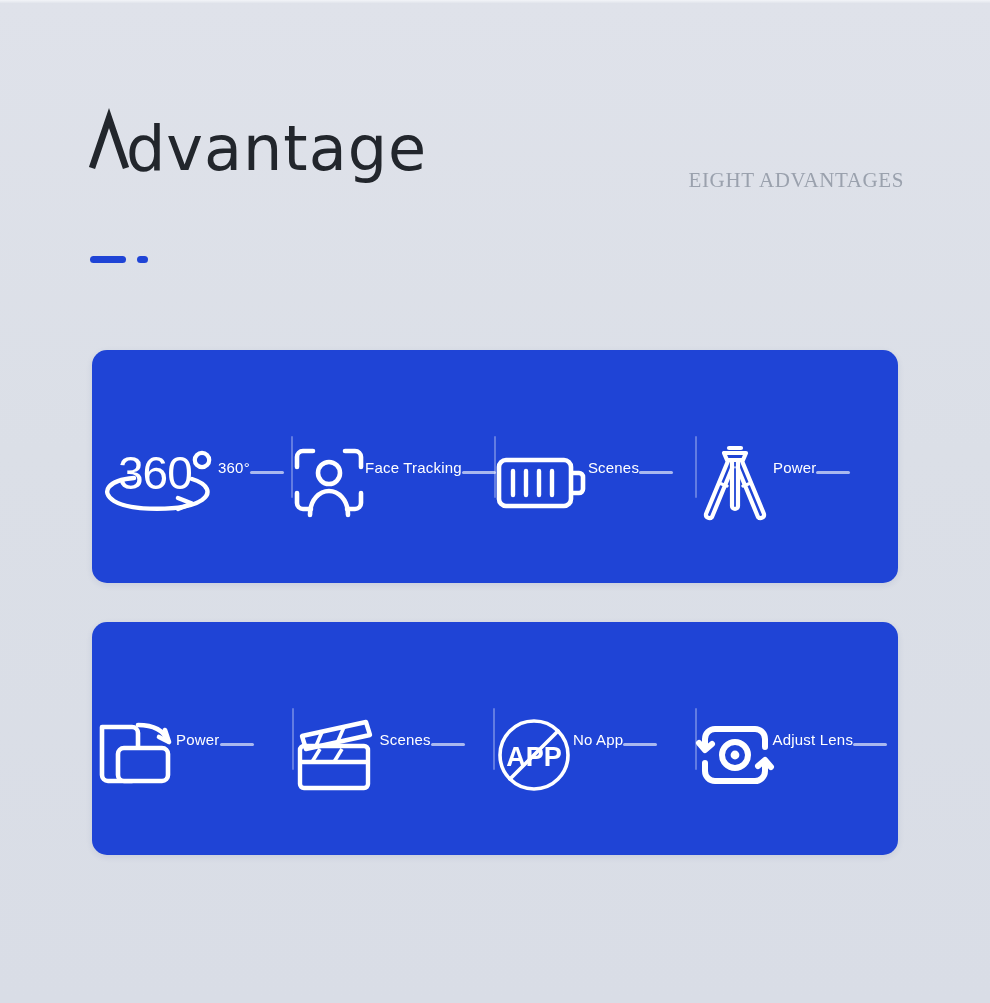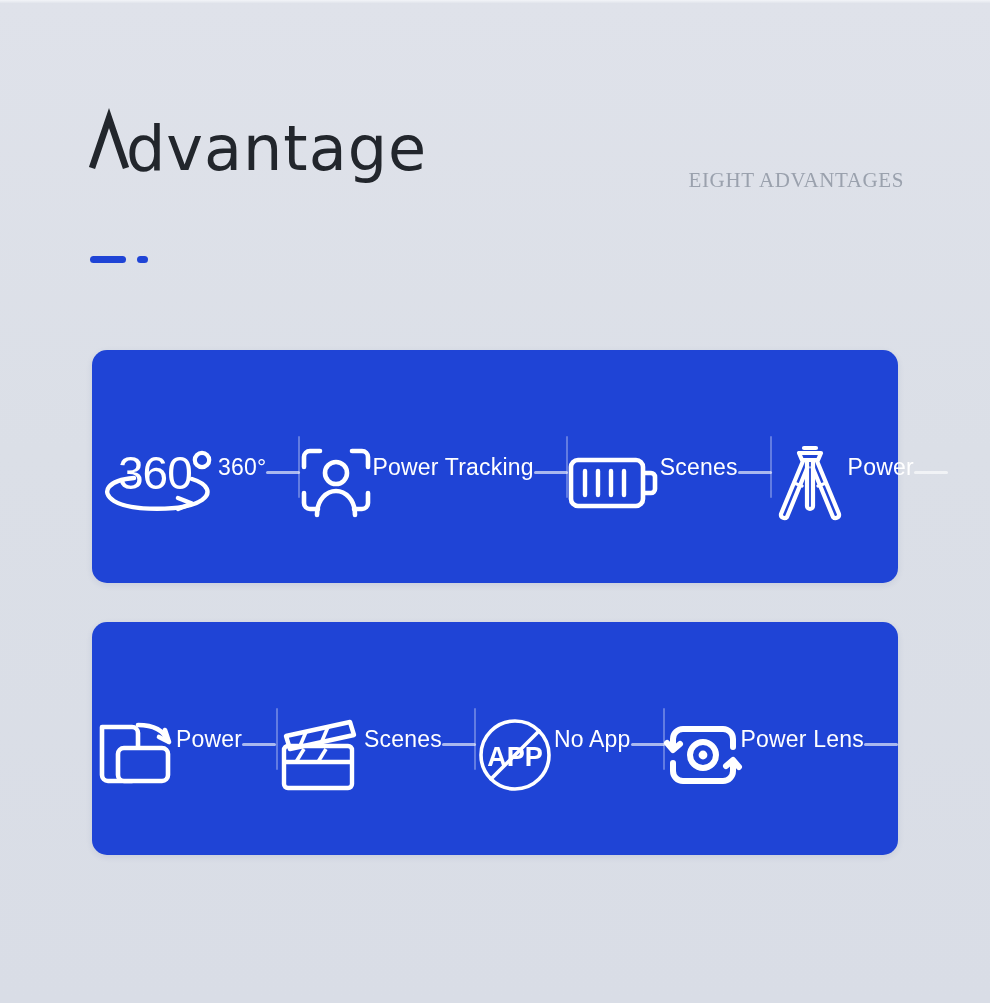--- a/index.html
+++ b/index.html
@@ -119,21 +119,21 @@
     align-items: center;
   }
   .feature .icon-wrap {
     height: 108px;
     margin-top: 32px;
     display: flex;
     align-items: center;
     justify-content: center;
   }
   .feature .label {
-    font-size: 23px;
+    font-size: 15px;
     color: #ffffff;
     letter-spacing: 0.2px;
     white-space: nowrap;
     margin-top: 2px;
   }
   .feature .underline {
     width: 34px;
     height: 3px;
     border-radius: 2px;
     background: rgba(255,255,255,0.62);
@@ -201,21 +201,21 @@
 
             <path d="M4 20 V10 A6 6 0 0 1 10 4 H20" fill="none" stroke="#ffffff" stroke-width="4.6" stroke-linecap="round" stroke-linejoin="round"></path>
             <path d="M52 4 H62 A6 6 0 0 1 68 10 V20" fill="none" stroke="#ffffff" stroke-width="4.6" stroke-linecap="round" stroke-linejoin="round"></path>
             <path d="M4 46 V56 A6 6 0 0 0 10 62 H18" fill="none" stroke="#ffffff" stroke-width="4.6" stroke-linecap="round" stroke-linejoin="round"></path>
             <path d="M54 62 H62 A6 6 0 0 0 68 56 V46" fill="none" stroke="#ffffff" stroke-width="4.6" stroke-linecap="round" stroke-linejoin="round"></path>
 
             <circle cx="36" cy="26" r="11" fill="none" stroke="#ffffff" stroke-width="4.6"></circle>
             <path d="M17 68 C17 52 27 44 36 44 C45 44 55 52 55 68" fill="none" stroke="#ffffff" stroke-width="4.6" stroke-linecap="round"></path>
           </svg>
         </div>
-        <div class="label">Power Tracking</div>
+        <div class="label">Face Tracking</div>
         <div class="underline"></div>
         <div class="divider"></div>
       </div>
 
       <div class="feature">
         <div class="icon-wrap">
           <svg class="ic" width="92" height="58" viewBox="0 0 92 58">
             <rect x="3" y="6" width="72" height="46" rx="7" ry="7" fill="none" stroke="#ffffff" stroke-width="4.6"></rect>
             <path d="M75 19 H83 A4 4 0 0 1 87 23 V35 A4 4 0 0 1 83 39 H75" fill="none" stroke="#ffffff" stroke-width="4.6" stroke-linejoin="round"></path>
             <line x1="17" y1="17" x2="17" y2="41" stroke="#ffffff" stroke-width="4.4" stroke-linecap="round"></line>
@@ -315,20 +315,20 @@
             <path d="M8 44 V52 A10 10 0 0 0 18 62 H58 A10 10 0 0 0 68 52 V44" fill="none" stroke="#ffffff" stroke-width="6" stroke-linecap="round"></path>
             <path d="M68 28 V20 A10 10 0 0 0 58 10 H18 A10 10 0 0 0 8 20 V28" fill="none" stroke="#ffffff" stroke-width="6" stroke-linecap="round"></path>
 
             <path d="M2 24 L8 31 L15 25" fill="none" stroke="#ffffff" stroke-width="6" stroke-linecap="round" stroke-linejoin="round"></path>
             <path d="M61 47 L68 41 L74 48" fill="none" stroke="#ffffff" stroke-width="6" stroke-linecap="round" stroke-linejoin="round"></path>
 
             <circle cx="38" cy="36" r="13" fill="none" stroke="#ffffff" stroke-width="6"></circle>
             <circle cx="38" cy="36" r="4.4" fill="#ffffff"></circle>
           </svg>
         </div>
-        <div class="label">Power Lens</div>
+        <div class="label">Adjust Lens</div>
         <div class="underline"></div>
 
       </div>
 
     </div>
   </div>
 </div>
 
 </body></html>

